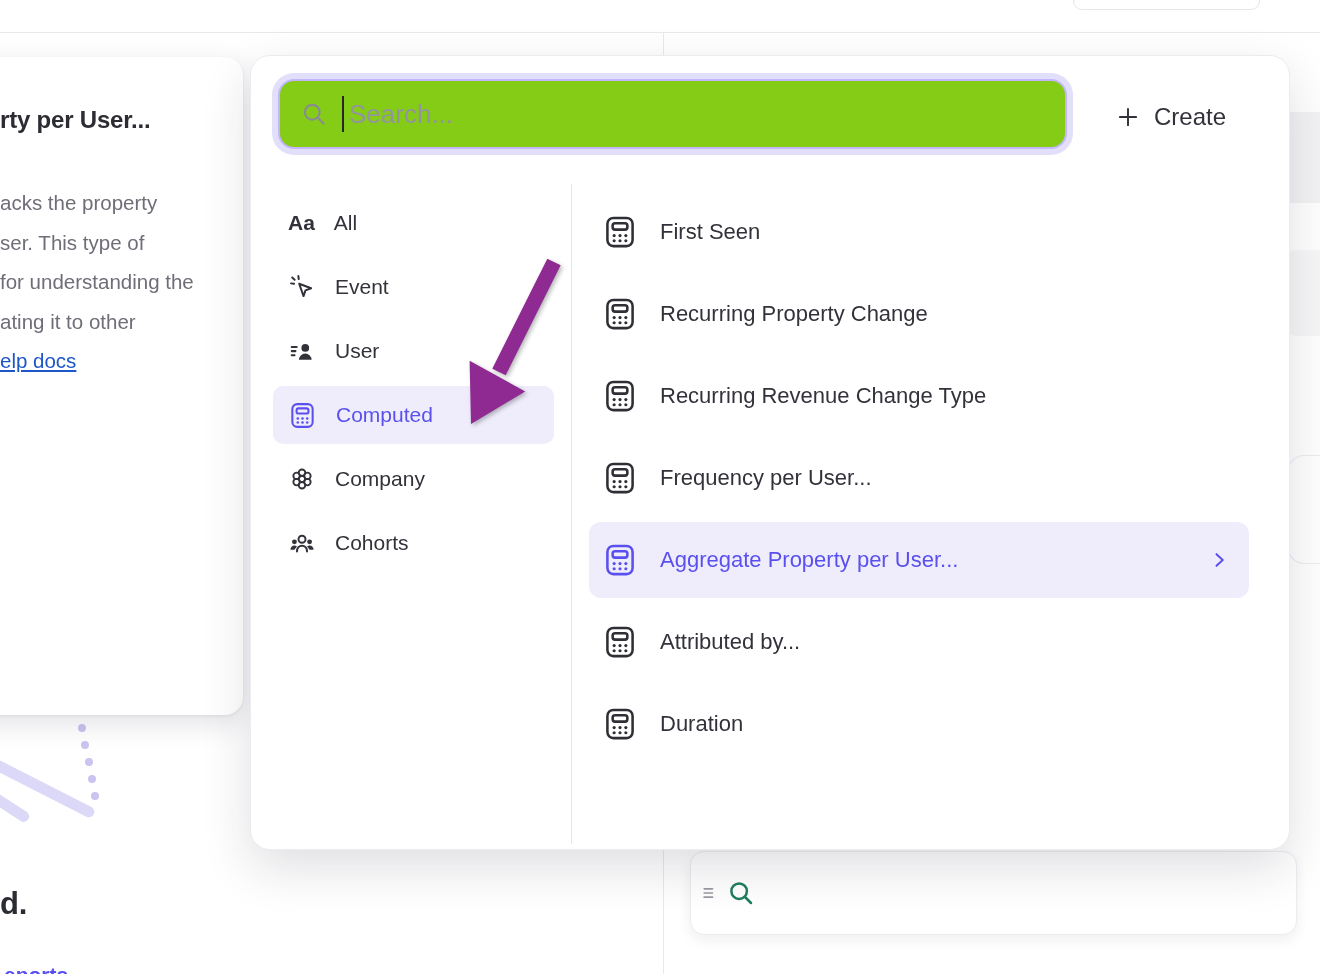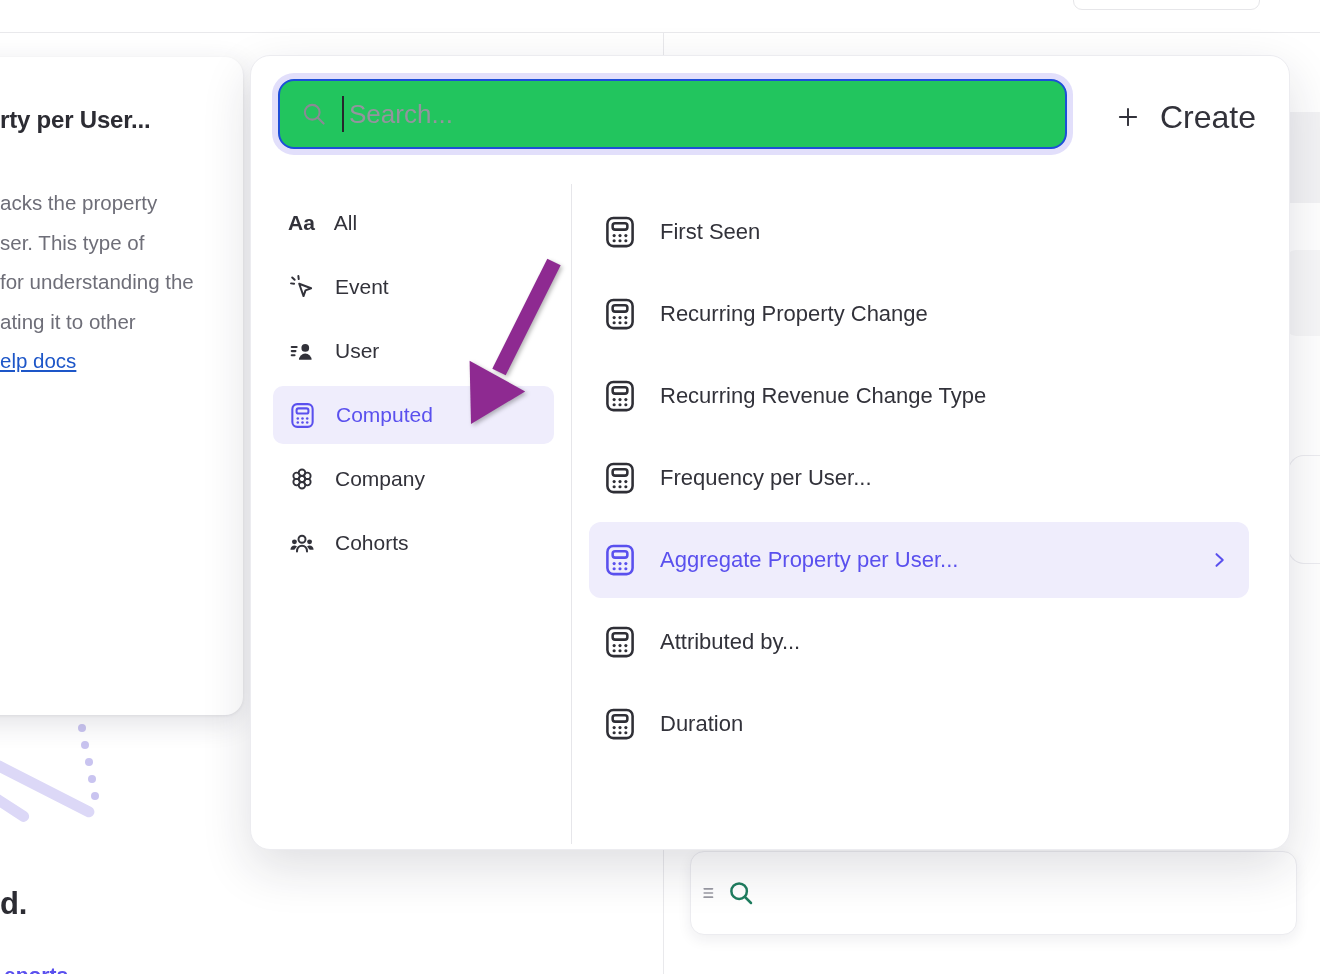--- a/index.html
+++ b/index.html
@@ -28,30 +28,30 @@
   
   .tooltip-card{position:absolute;left:-62px;top:57px;width:305px;height:658px;background:#fff;
     border-radius:18px;box-shadow:0 8px 28px rgba(40,40,70,.14),0 1px 3px rgba(40,40,70,.08);z-index:2;}
   .tooltip-inner{position:absolute;left:62px;top:16px;right:16px;}
   .tooltip-title{margin-top:33px;font-size:24px;font-weight:700;color:#2c2c33;letter-spacing:-0.2px;}
   .tooltip-body{margin-top:49px;font-size:20.5px;line-height:39.5px;color:#6e6e78;}
   .tooltip-link{display:inline-block;font-size:20.5px;line-height:39.5px;color:#1d56c8;text-decoration:underline;cursor:pointer;}
   
   .modal{position:absolute;left:250px;top:55px;width:1040px;height:795px;background:#fff;border-radius:20px;
     border:1px solid #ececf0;box-shadow:0 18px 50px rgba(25,25,50,.14);z-index:3;box-sizing:border-box;}
-  .search-wrap{position:absolute;left:27px;top:23px;width:789px;height:70px;background:#22c55e;
-    border:2px solid #1d4ed8;border-radius:16px;box-shadow:0 0 0 6px #e2dffb;box-sizing:border-box;
+  .search-wrap{position:absolute;left:27px;top:23px;width:789px;height:70px;background:#84cc16;
+    border:2px solid #c4b5fd;border-radius:16px;box-shadow:0 0 0 6px #e2dffb;box-sizing:border-box;
     display:flex;align-items:center;}
   .search-wrap .mag{margin-left:20px;color:#8a8a94;flex:0 0 auto;display:flex;}
   .search-caret{width:2px;height:36px;background:#26262c;margin-left:14px;}
   .search-input{flex:1;border:none;outline:none;font-family:"Liberation Sans",sans-serif;
     font-size:26px;color:#32323a;margin-left:3px;background:transparent;}
   .search-input::placeholder{color:#94949e;}
-  .create-btn{position:absolute;left:856px;top:38px;height:46px;display:flex;align-items:center;gap:19px;
-    font-size:32px;font-weight:500;color:#32323a;cursor:pointer;background:none;border:none;padding:0 8px;
+  .create-btn{position:absolute;left:856px;top:38px;height:46px;display:flex;align-items:center;gap:13px;
+    font-size:24px;font-weight:500;color:#32323a;cursor:pointer;background:none;border:none;padding:0 8px;
     font-family:"Liberation Sans",sans-serif;}
   .modal-divider{position:absolute;left:320px;top:128px;width:1px;height:660px;background:#e6e6ea;}
   
   .cat-row{position:absolute;left:22px;width:281px;height:58px;border-radius:10px;display:flex;align-items:center;
     gap:19px;padding-left:15px;box-sizing:border-box;font-size:21px;font-weight:500;color:#32323a;cursor:pointer;}
   .cat-row.selected{background:#efedfc;color:#5a50ee;}
   .cat-row .cicon{flex:0 0 auto;display:flex;color:#32323a;}
   .cat-row.selected .cicon{color:#5a50ee;}
   .aa-glyph{font-size:21px;font-weight:600;letter-spacing:0;}
   

